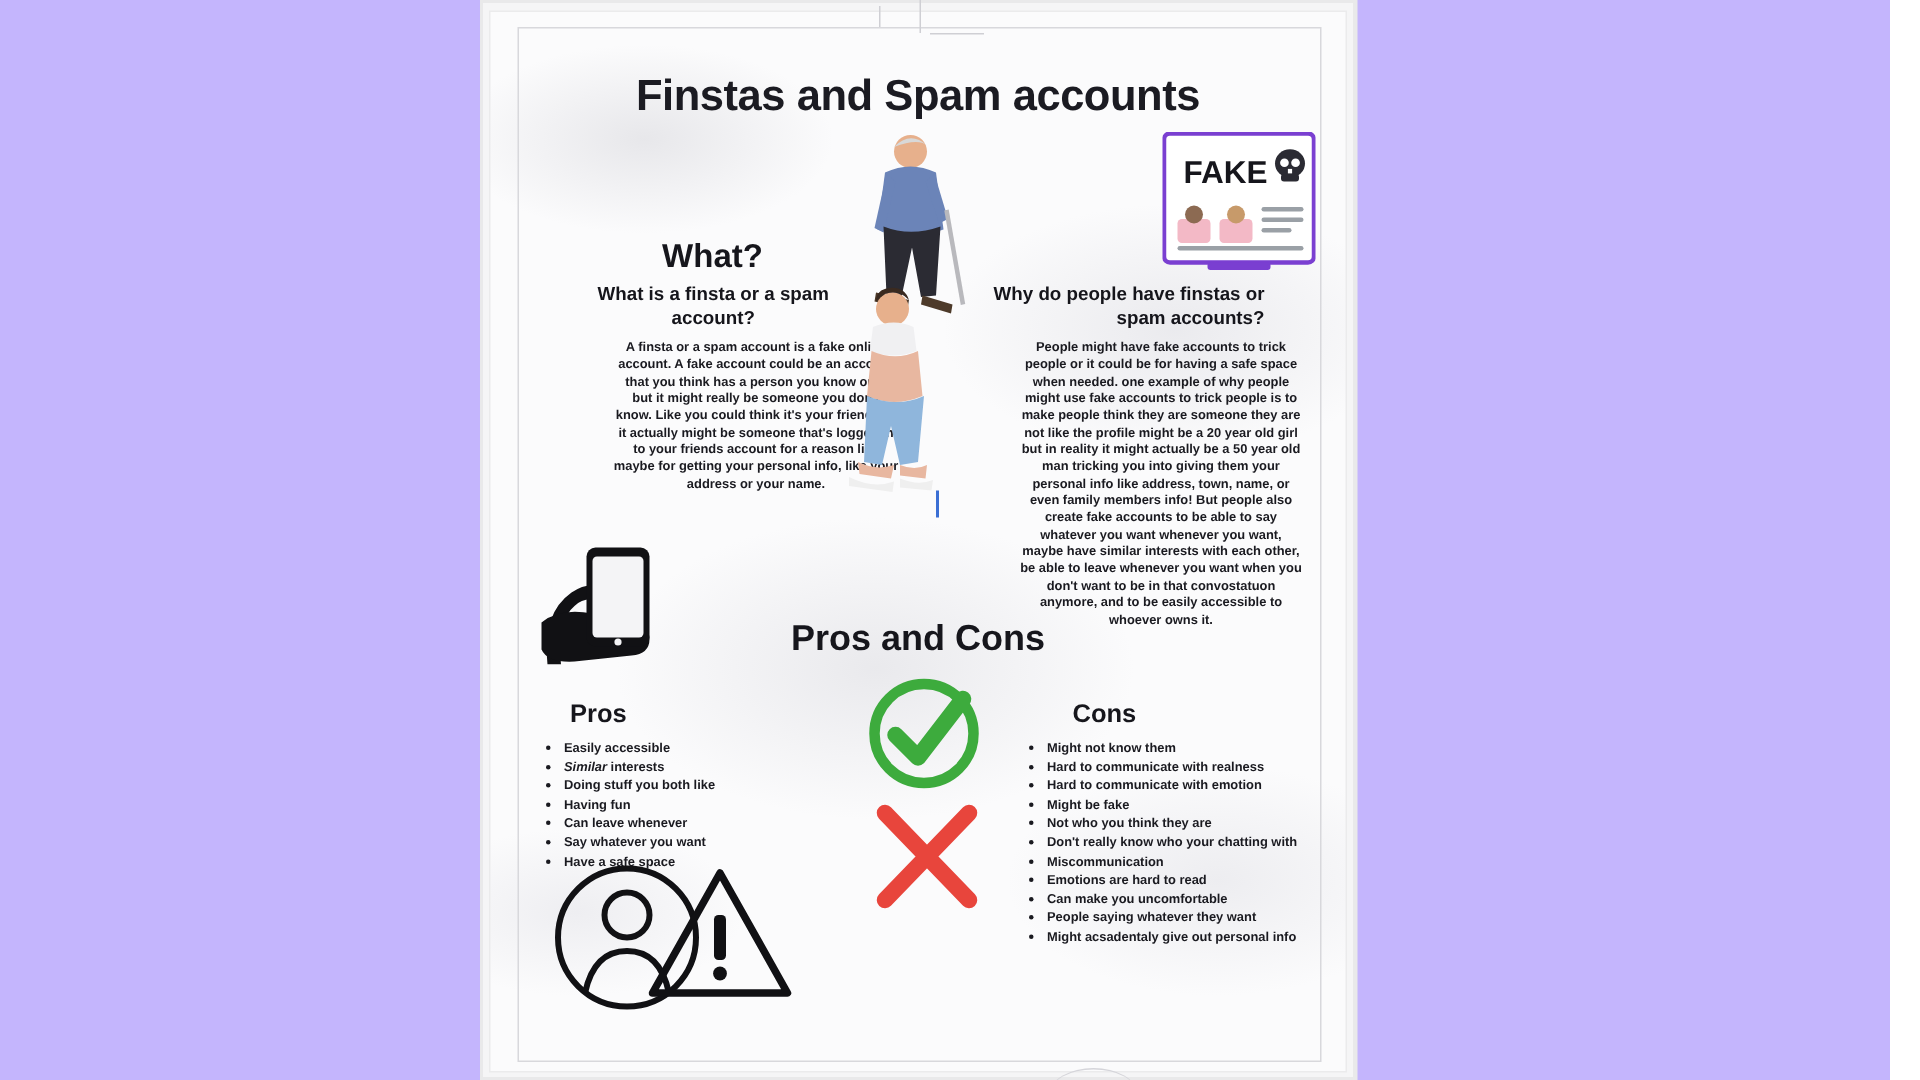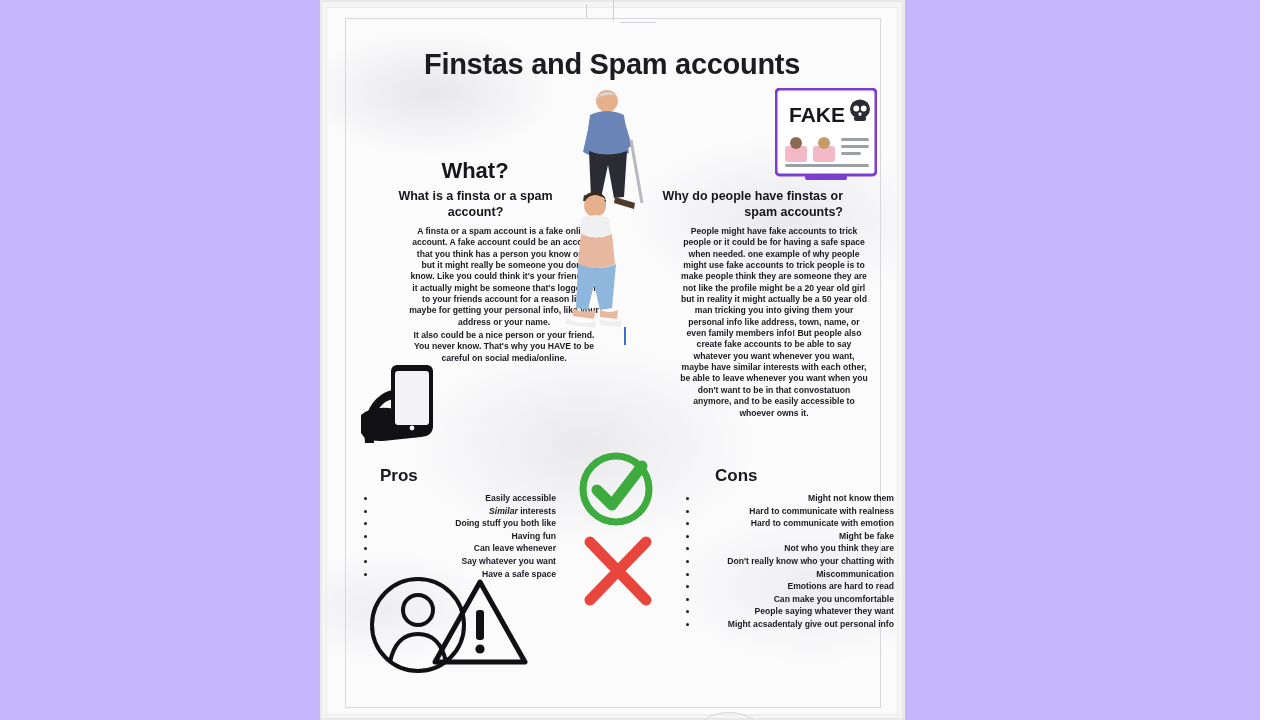--- a/index.html
+++ b/index.html
@@ -112,21 +112,21 @@
   ul.bullets {
     position: absolute;
     margin: 0;
     padding: 0 0 0 14px;
     list-style: disc;
     font-size: 8.6px;
     font-weight: bold;
     color: #1a1a20;
     line-height: 1.35;
   }
-  ul.bullets li { text-align: right; }
+  ul.bullets li { text-align: left; }
   ul.bullets li::marker { font-size: 9px; }
   .ital { font-style: italic; }
 
   
   .fake-card {
     position: absolute;
     left: 775px; top: 88px;
     width: 102px; height: 96px;
   }
   .hand-phone {
@@ -186,21 +186,20 @@
   <div class="crop-mark crop-v" style="left:586px; top:4px;"></div>
   <div class="crop-mark crop-v" style="left:613px; top:0px; height:22px;"></div>
   <div class="crop-mark crop-h" style="left:620px; top:22px;"></div>
   <div class="bottom-arc"></div>
 
   <div class="title">Finstas and Spam accounts</div>
 
   <div class="col-heading" style="left:375px; top:158px; width:200px;">What?</div>
   <div class="sub-heading" style="left:378px; top:188px; width:195px;">What is a finsta or a spam account?</div>
   <div class="body-text" style="left:380px; top:226px; width:190px;">A finsta or a spam account is a fake online account. A fake account could be an account that you think has a person you know on it but it might really be someone you don't know. Like you could think it's your friend but it actually might be someone that's logged in to your friends account for a reason like maybe for getting your personal info, like your address or your name.</div>
-  <div class="body-text" style="left:380px; top:330px; width:190px;">It also could be a nice person or your friend. You never know. That's why you HAVE to be careful on social media/online.</div>
 
   <div class="sub-heading" style="left:645px; top:188px; width:198px;text-align:right;">Why do people have finstas or spam accounts?</div>
   <div class="body-text" style="left:650px; top:226px; width:190px;">People might have fake accounts to trick people or it could be for having a safe space when needed. one example of why people might use fake accounts to trick people is to make people think they are someone they are not like the profile might be a 20 year old girl but in reality it might actually be a 50 year old man tricking you into giving them your personal info like address, town, name, or even family members info! But people also create fake accounts to be able to say whatever you want whenever you want, maybe have similar interests with each other, be able to leave whenever you want when you don't want to be in that convostatuon anymore, and to be easily accessible to whoever owns it.</div>
 
   <svg class="fake-card" viewBox="0 0 102 96">
     <rect x="1" y="1" width="100" height="86" rx="4" fill="#ffffff" stroke="#7a3fd1" stroke-width="3"></rect>
     <rect x="30" y="87" width="42" height="5" rx="2" fill="#7a3fd1"></rect>
     <text x="14" y="34" font-family="Liberation Sans, sans-serif" font-size="21" font-weight="bold" fill="#16161c">FAKE</text>
 
     <g transform="translate(75,10)">
@@ -256,20 +255,21 @@
       <path d="M38 46 q8 -9 20 -6 l-2 9 q-9 -2 -14 4z"></path>
       <path d="M44 34 q9 -8 20 -5 l-2 9 q-8 -2 -13 3z"></path>
       <path d="M52 24 q10 -7 20 -4 l-2 9 q-9 -2 -13 3z"></path>
       <path d="M6 60 q12 -10 34 -6 l26 5 q12 3 12 12 q0 10 -12 11 l-38 4 q-18 1 -22 -8z"></path>
       <rect x="36" y="10" width="42" height="66" rx="6"></rect>
     </g>
     <rect x="40" y="16" width="34" height="54" rx="3" fill="#f4f4f6"></rect>
     <circle cx="57" cy="73" r="2.4" fill="#f4f4f6"></circle>
   </svg>
 
+  <div class="section-title">Pros and Cons</div>
 
   <div class="pc-heading" style="left:380px; top:466px; width:140px;">Pros</div>
   <ul class="bullets" style="left:362px; top:492px; width:180px;">
     <li>Easily accessible</li>
     <li><span class="ital">Similar</span> interests</li>
     <li>Doing stuff you both like</li>
     <li>Having fun</li>
     <li>Can leave whenever</li>
     <li>Say whatever you want</li>
     <li>Have a safe space</li>

